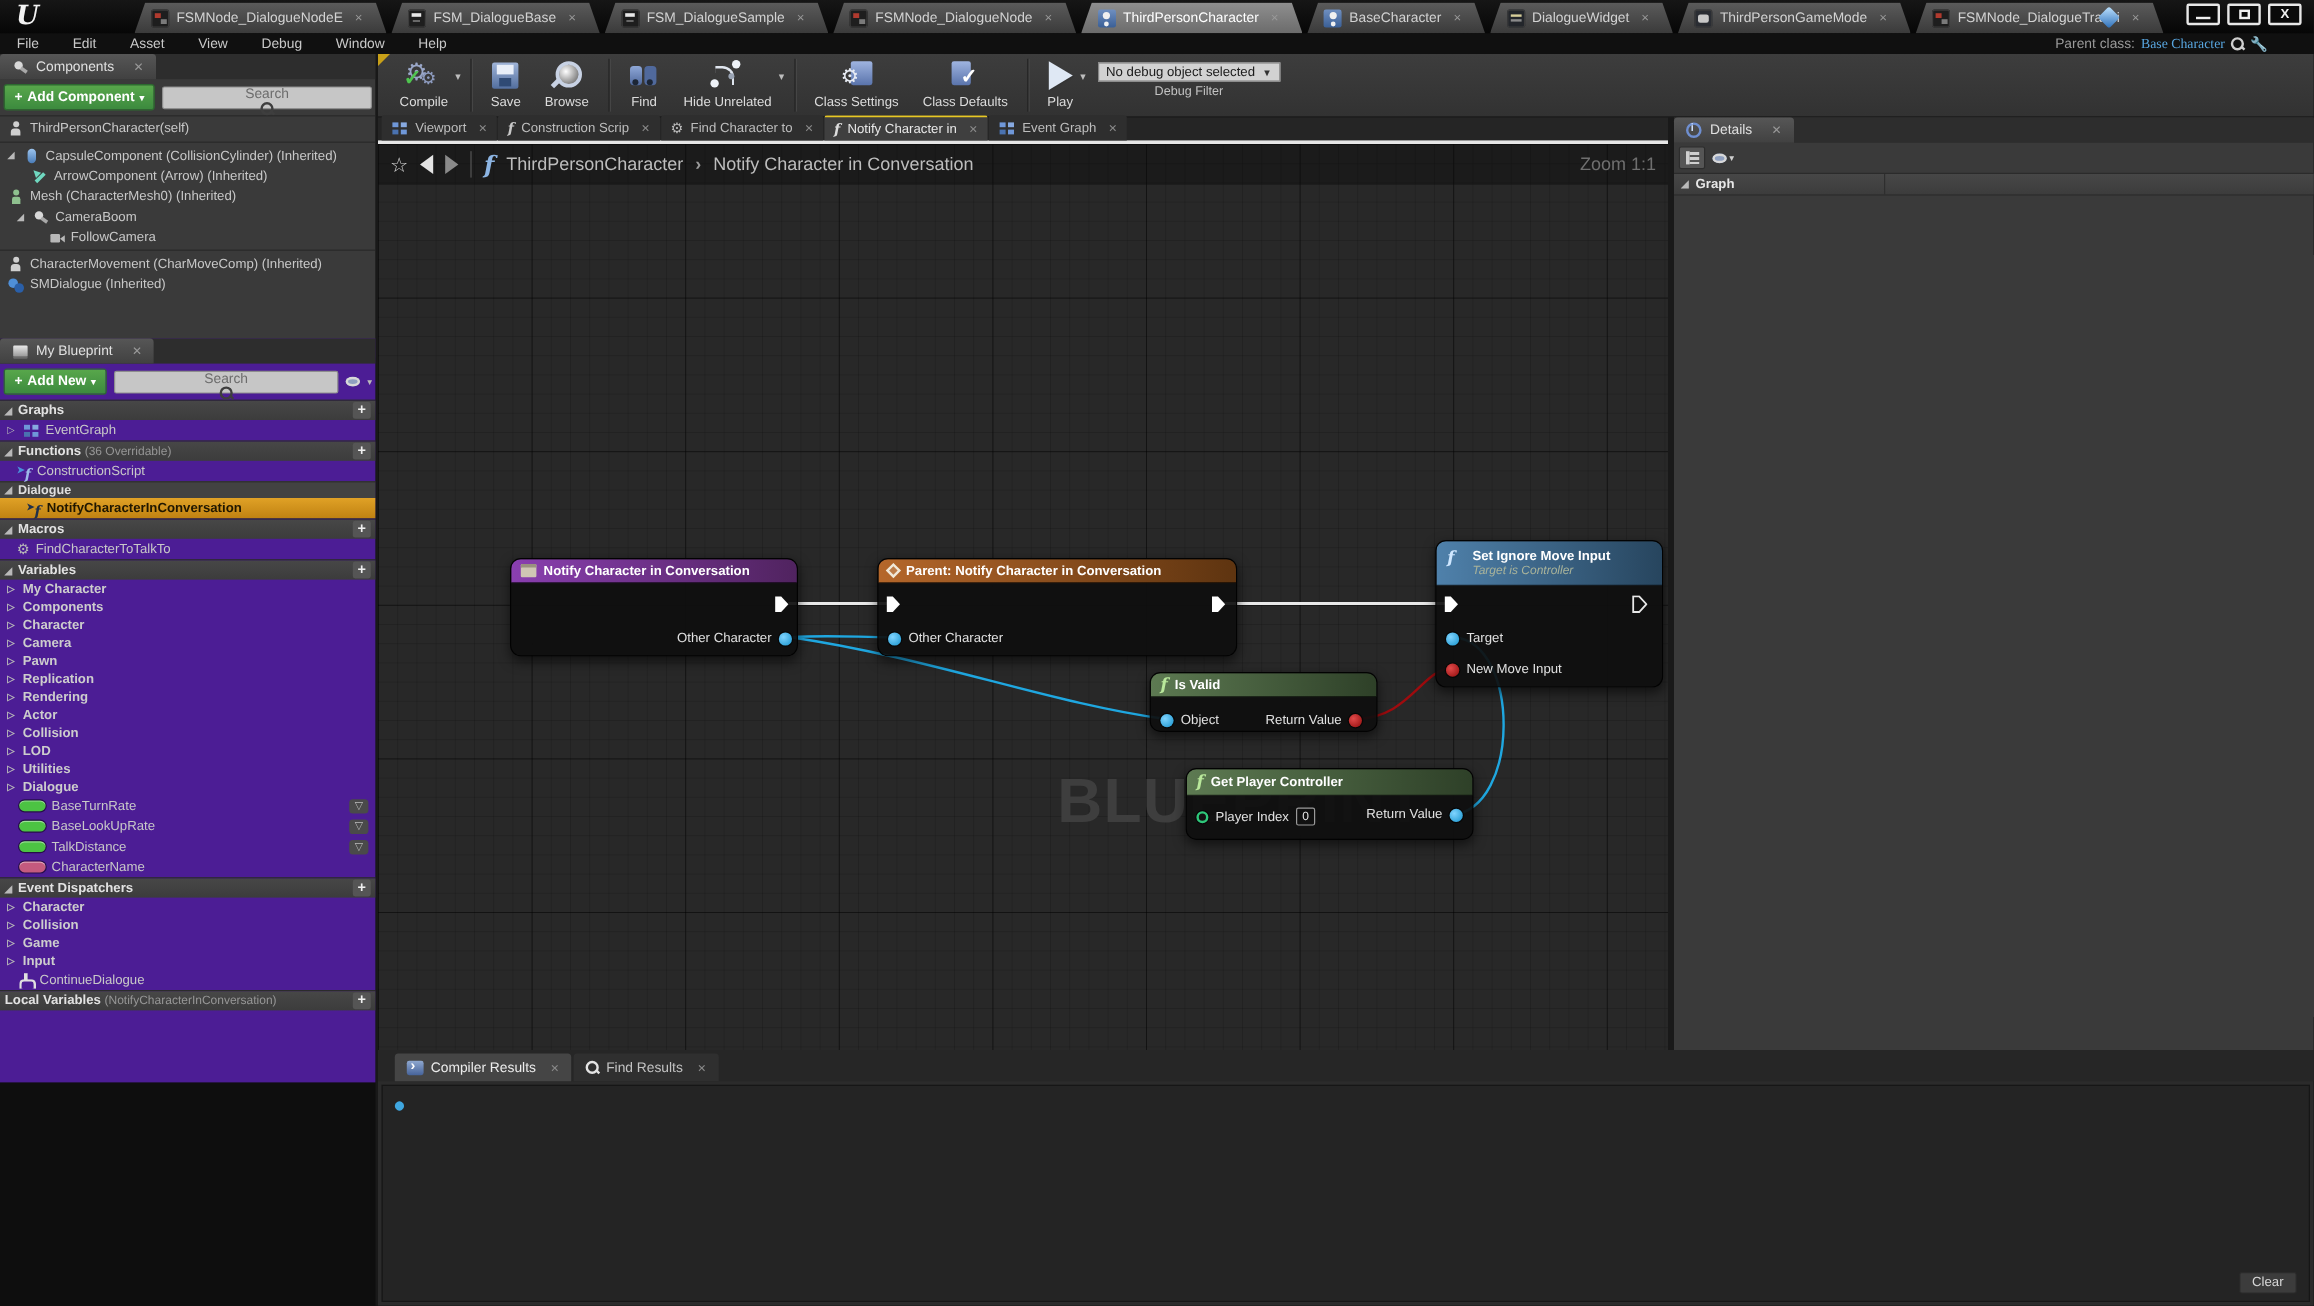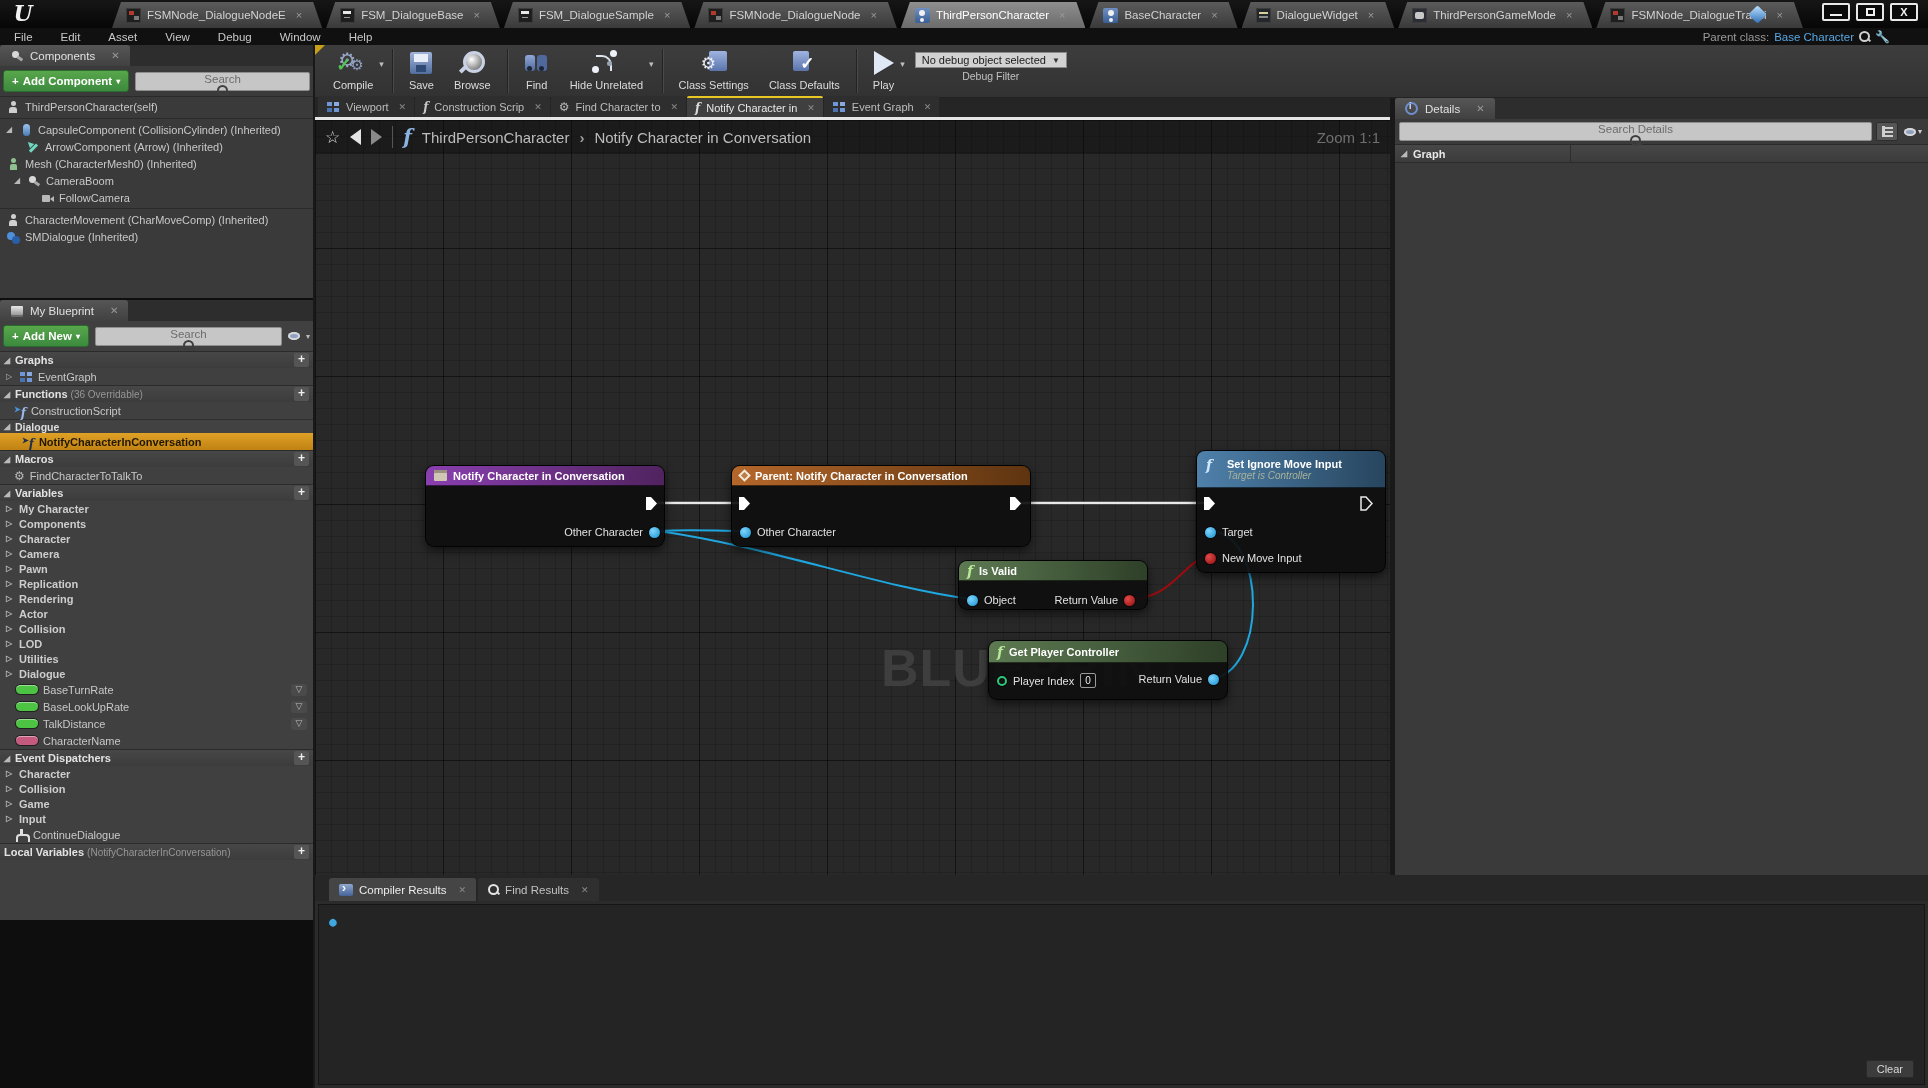--- a/index.html
+++ b/index.html
@@ -44,21 +44,21 @@
     color:#f0f0f0; font-size:11px; font-weight:bold; display:flex; align-items:center; justify-content:center; }
   .winbtn .bar { width:12px; height:2px; background:#f0f0f0; margin-top:6px; }
   .winbtn .box { width:9px; height:8px; border:2px solid #f0f0f0; }
 
   
   .menubar { position:absolute; left:0; top:28px; width:1928px; height:17px; background:#101010;
     display:flex; align-items:center; color:#c9c9c9; font-size:11.5px; }
   .menubar .mi { padding:0 14px; }
   .parentclass { position:absolute; right:38px; top:0; height:17px; display:flex; align-items:center;
     gap:5px; font-size:11.5px; }
-  .parentclass .pl { color:#9a9a9a; } .parentclass .pv { color:#58a6e0; }
+  .parentclass .pl { color:#9a9a9a; } .parentclass .pv { color:#58a6e0;font-family:Liberation Serif, serif; }
   .mag { width:11px; height:11px; position:relative; display:inline-block; }
   .mag::before { content:""; position:absolute; left:0; top:0; width:7px; height:7px;
     border:2px solid #cfcfcf; border-radius:50%; }
   .mag::after { content:""; position:absolute; left:8px; top:8px; width:4px; height:2px;
     background:#cfcfcf; transform:rotate(45deg); }
   .wrench { color:#d8c27a; font-size:12px; }
 
   
   .ptabstrip { height:21px; background:#2d2d2d; display:flex; align-items:flex-end; }
   .ptab { height:21px; background:linear-gradient(180deg,#565656,#414141); color:#e0e0e0;
@@ -115,21 +115,21 @@
   .ic-camera::before { content:""; position:absolute; left:2px; top:4px; width:8px; height:7px;
     background:#b8b8b8; border-radius:1px; }
   .ic-camera::after { content:""; position:absolute; left:10px; top:5px; width:0; height:0;
     border-right:4px solid #b8b8b8; border-top:3px solid transparent; border-bottom:3px solid transparent; }
   .ic-spheres::before { content:""; position:absolute; left:1px; top:2px; width:8px; height:8px;
     border-radius:50%; background:#4f8fd8; }
   .ic-spheres::after { content:""; position:absolute; left:6px; top:6px; width:8px; height:8px;
     border-radius:50%; background:#2a5fa8; }
   .sep-line { height:1px; background:#2a2a2a; margin:2px 0; }
 
-  .mbp-panel { position:absolute; left:0; top:255px; width:313px; height:620px; background:#404040; }
+  .mbp-panel { position:absolute; left:0; top:237px; width:313px; height:620px; background:#4c1d95; }
   .ic-book::before { content:""; position:absolute; left:1px; top:2px; width:12px; height:9px;
     background:linear-gradient(180deg,#e8e8e8,#9a9a9a); border-radius:1px;
     box-shadow:0 2px 0 #6a6a6a; }
   .ic-graph::before { content:""; position:absolute; left:1px; top:2px; width:5px; height:4px;
     background:#6f97d8; box-shadow:7px 0 0 #87a9e0, 0 6px 0 #4a72b0, 7px 6px 0 #6f97d8; }
   .fglyph { font-family:"DejaVu Serif",serif; font-style:italic; font-weight:bold;
     color:#9db9e8; font-size:12px; line-height:12px; }
   .fglyph .a { color:#4a90d9; font-size:8px; vertical-align:super; font-style:normal; }
   .ic-gearg { color:#b8b8b8; font-size:12px; line-height:14px; }
   .ic-disp::before { content:""; position:absolute; left:2px; top:6px; width:10px; height:6px;
@@ -833,24 +833,20 @@
 
   <div class="details">
     <div class="ptabstrip">
       <div class="ptab">
         <span class="ic-info"></span>
         <span>Details</span>
         <span class="x">✕</span>
       </div>
     </div>
     <div class="dsearchrow">
-      <div class="searchbox" style="flex:1">
-        <span class="ph">Search Details</span>
-        <span class="mag" style="filter:brightness(.3)"></span>
-      </div>
       <div class="sqbtn">
           <span class="gridico"></span>
         </div>
       <div class="sqbtn" style="background:transparent;border:none">
         <span class="eye"></span>
         <span style="font-size:8px">▾</span>
       </div>
     </div>
     <div class="dhead">
       <div class="half">

